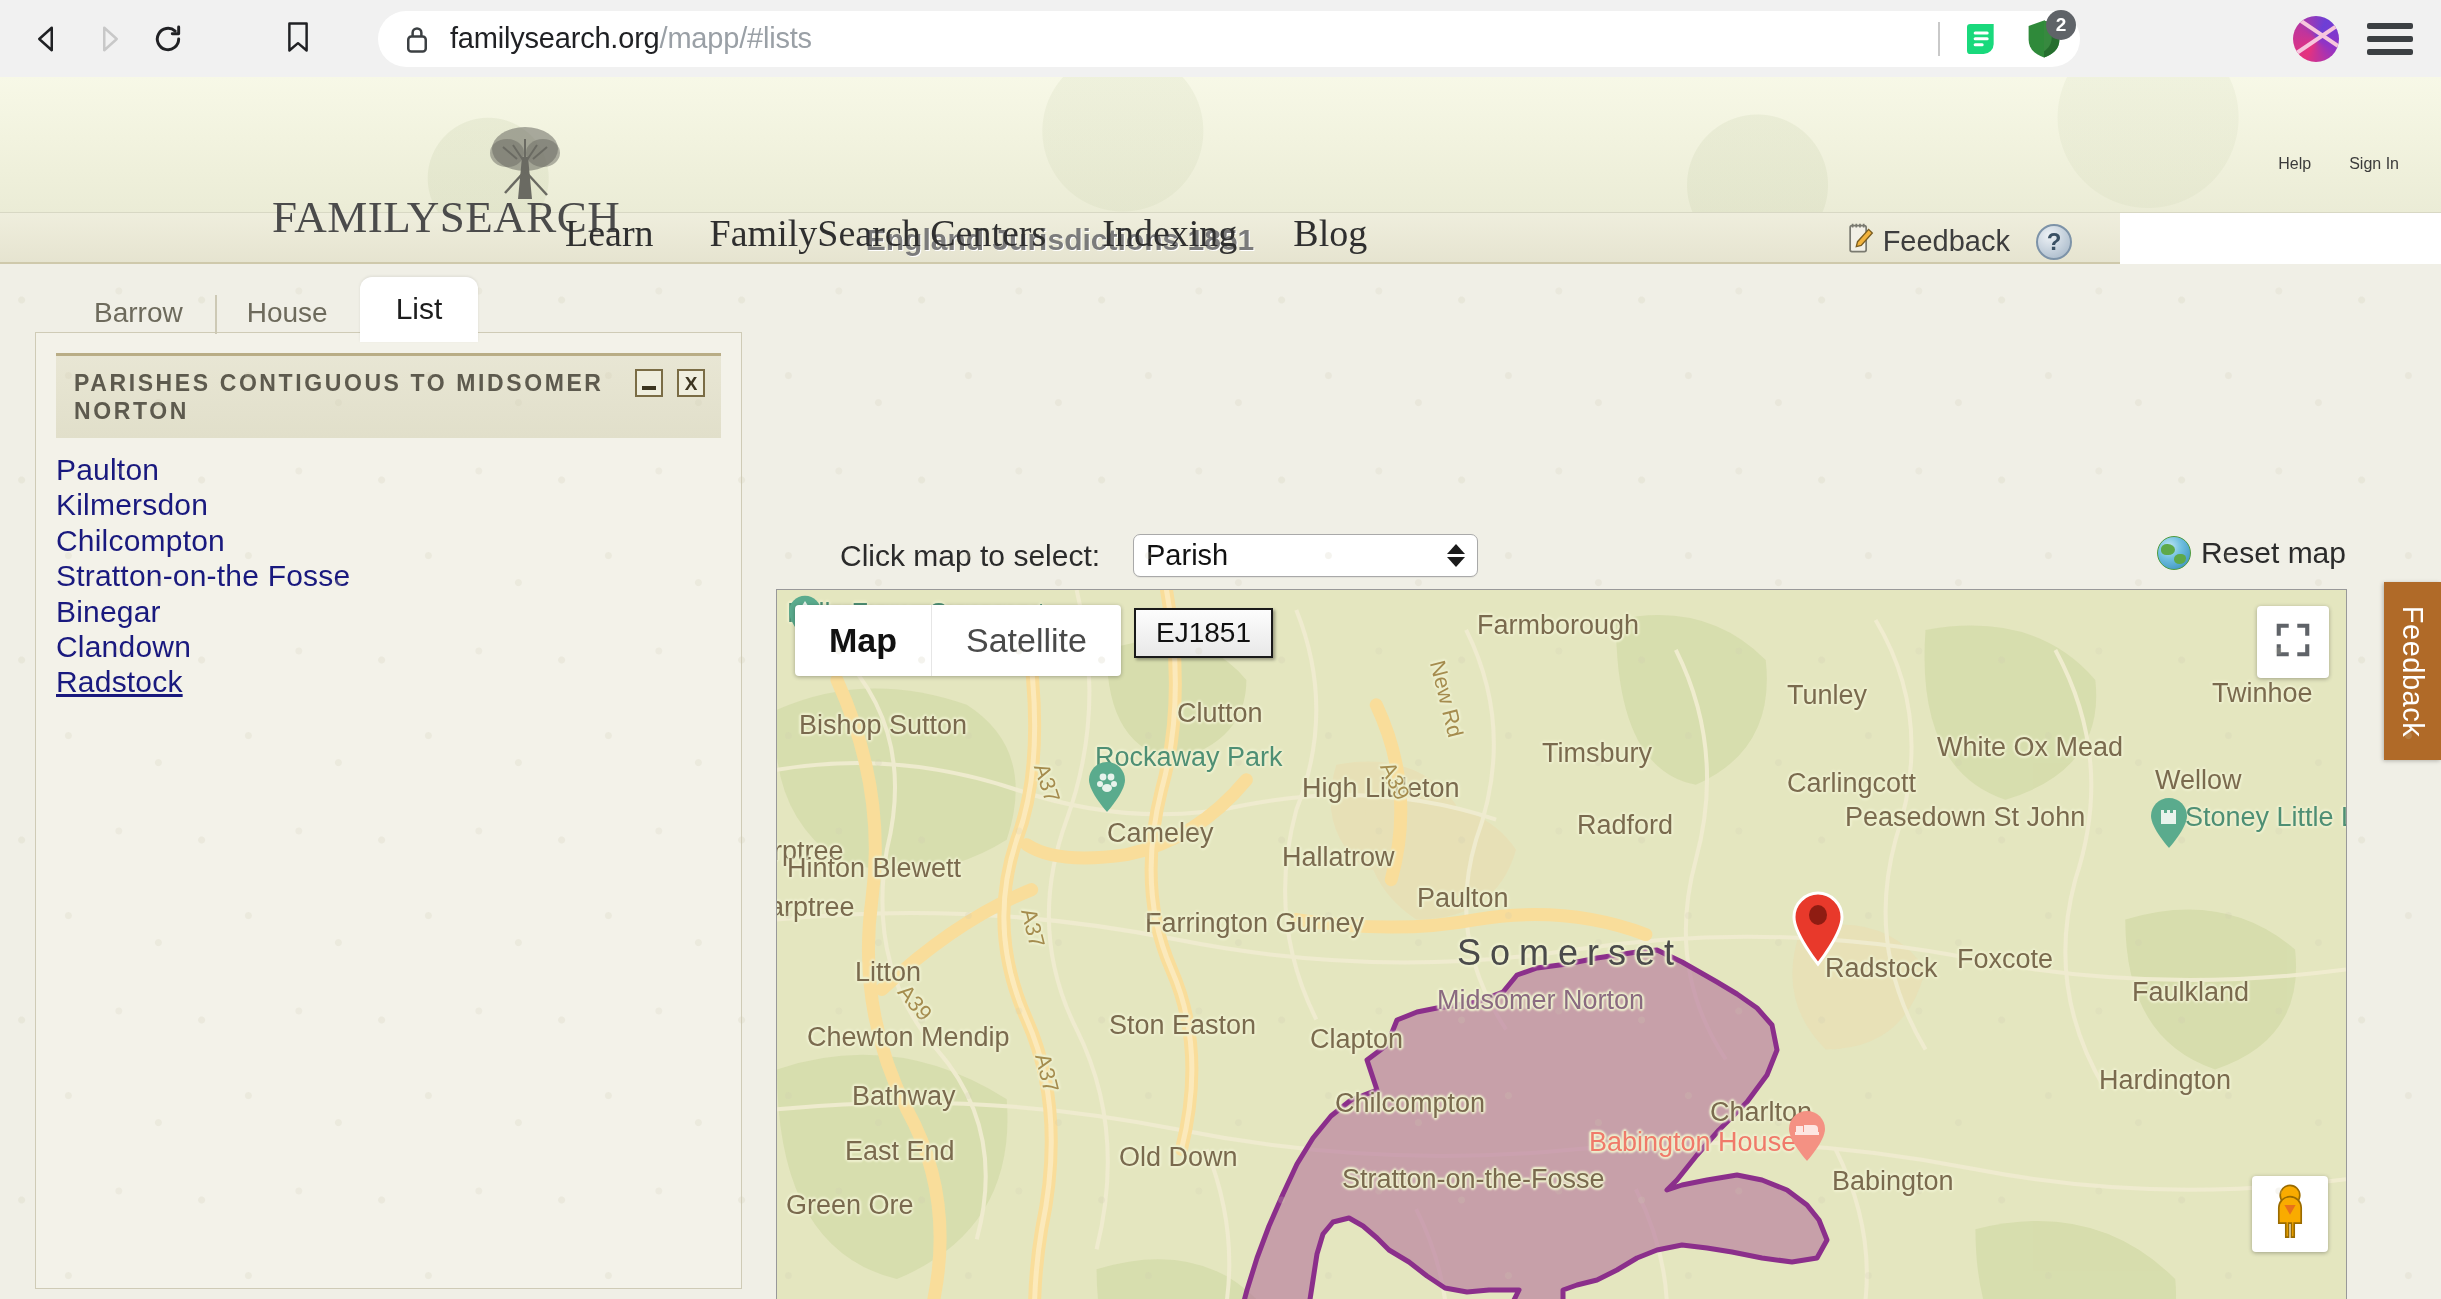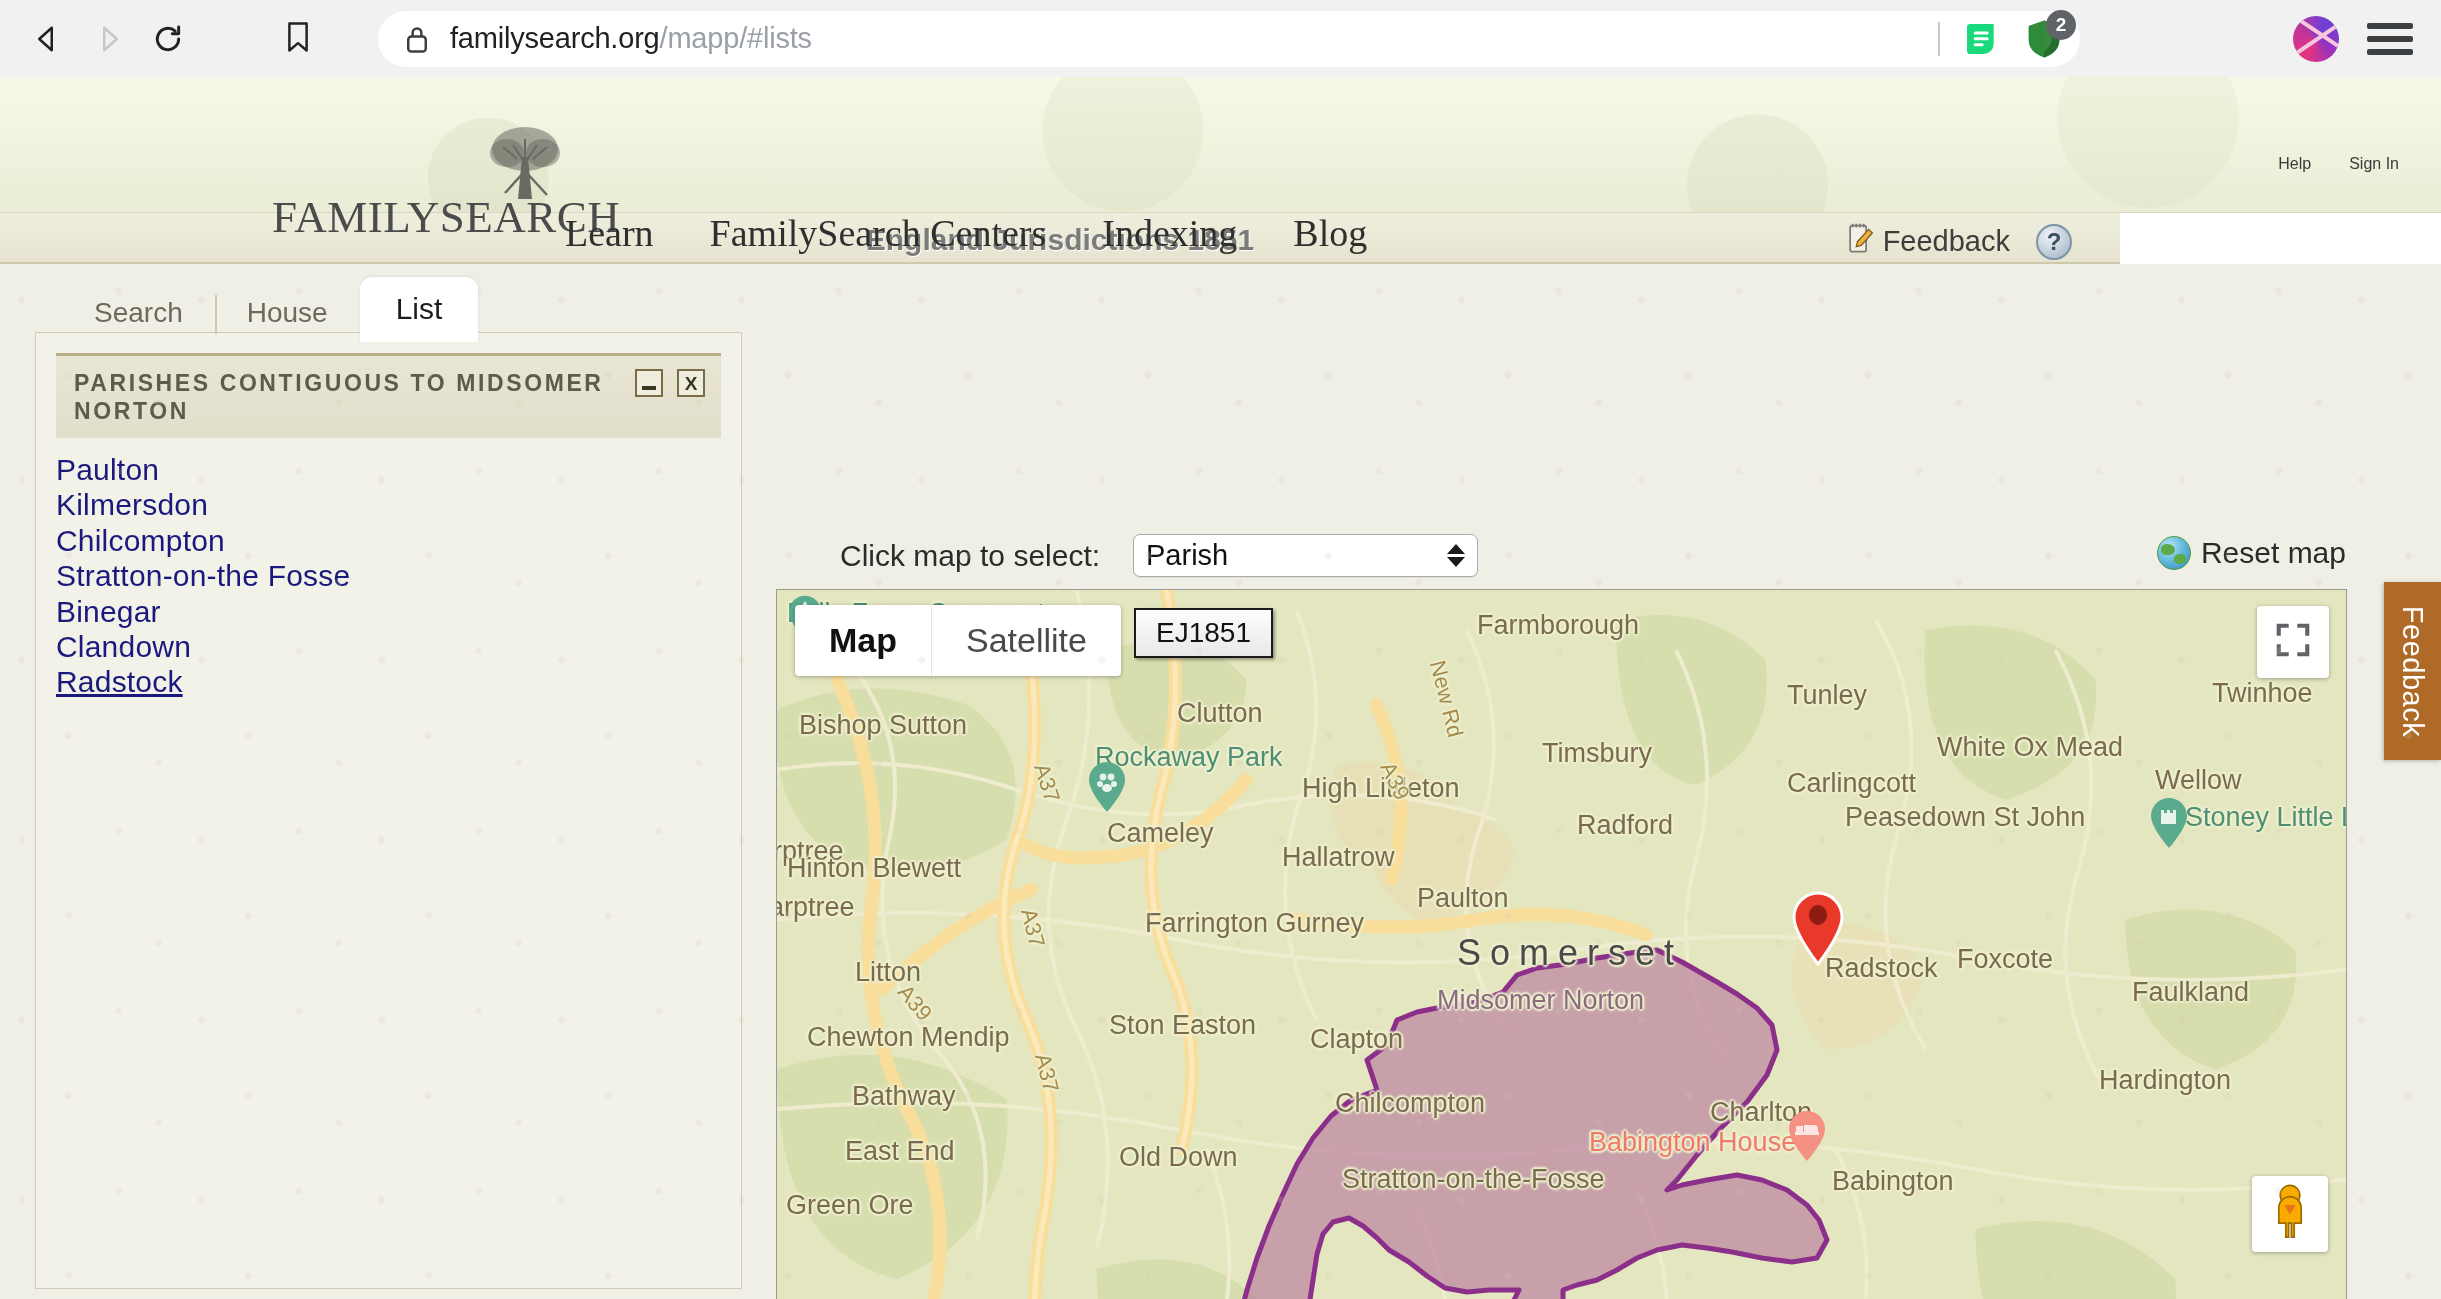--- a/index.html
+++ b/index.html
@@ -387,21 +387,21 @@
         </svg>
       </span>
       <span>Feedback</span>
     </div>
     <div class="help-circle">?</div>
   </div>
 
   <div class="page-body">
 
     <div class="tabs">
-      <div class="tab">Search</div>
+      <div class="tab">Barrow</div>
       <div class="tab">House</div>
       <div class="tab active">List</div>
     </div>
 
     <div class="left-panel">
       <div class="panel-box">
         <div class="panel-header">
           <div class="panel-header-title">PARISHES CONTIGUOUS TO MIDSOMER NORTON</div>
           <div class="panel-btn min"></div>
           <div class="panel-btn">X</div>

